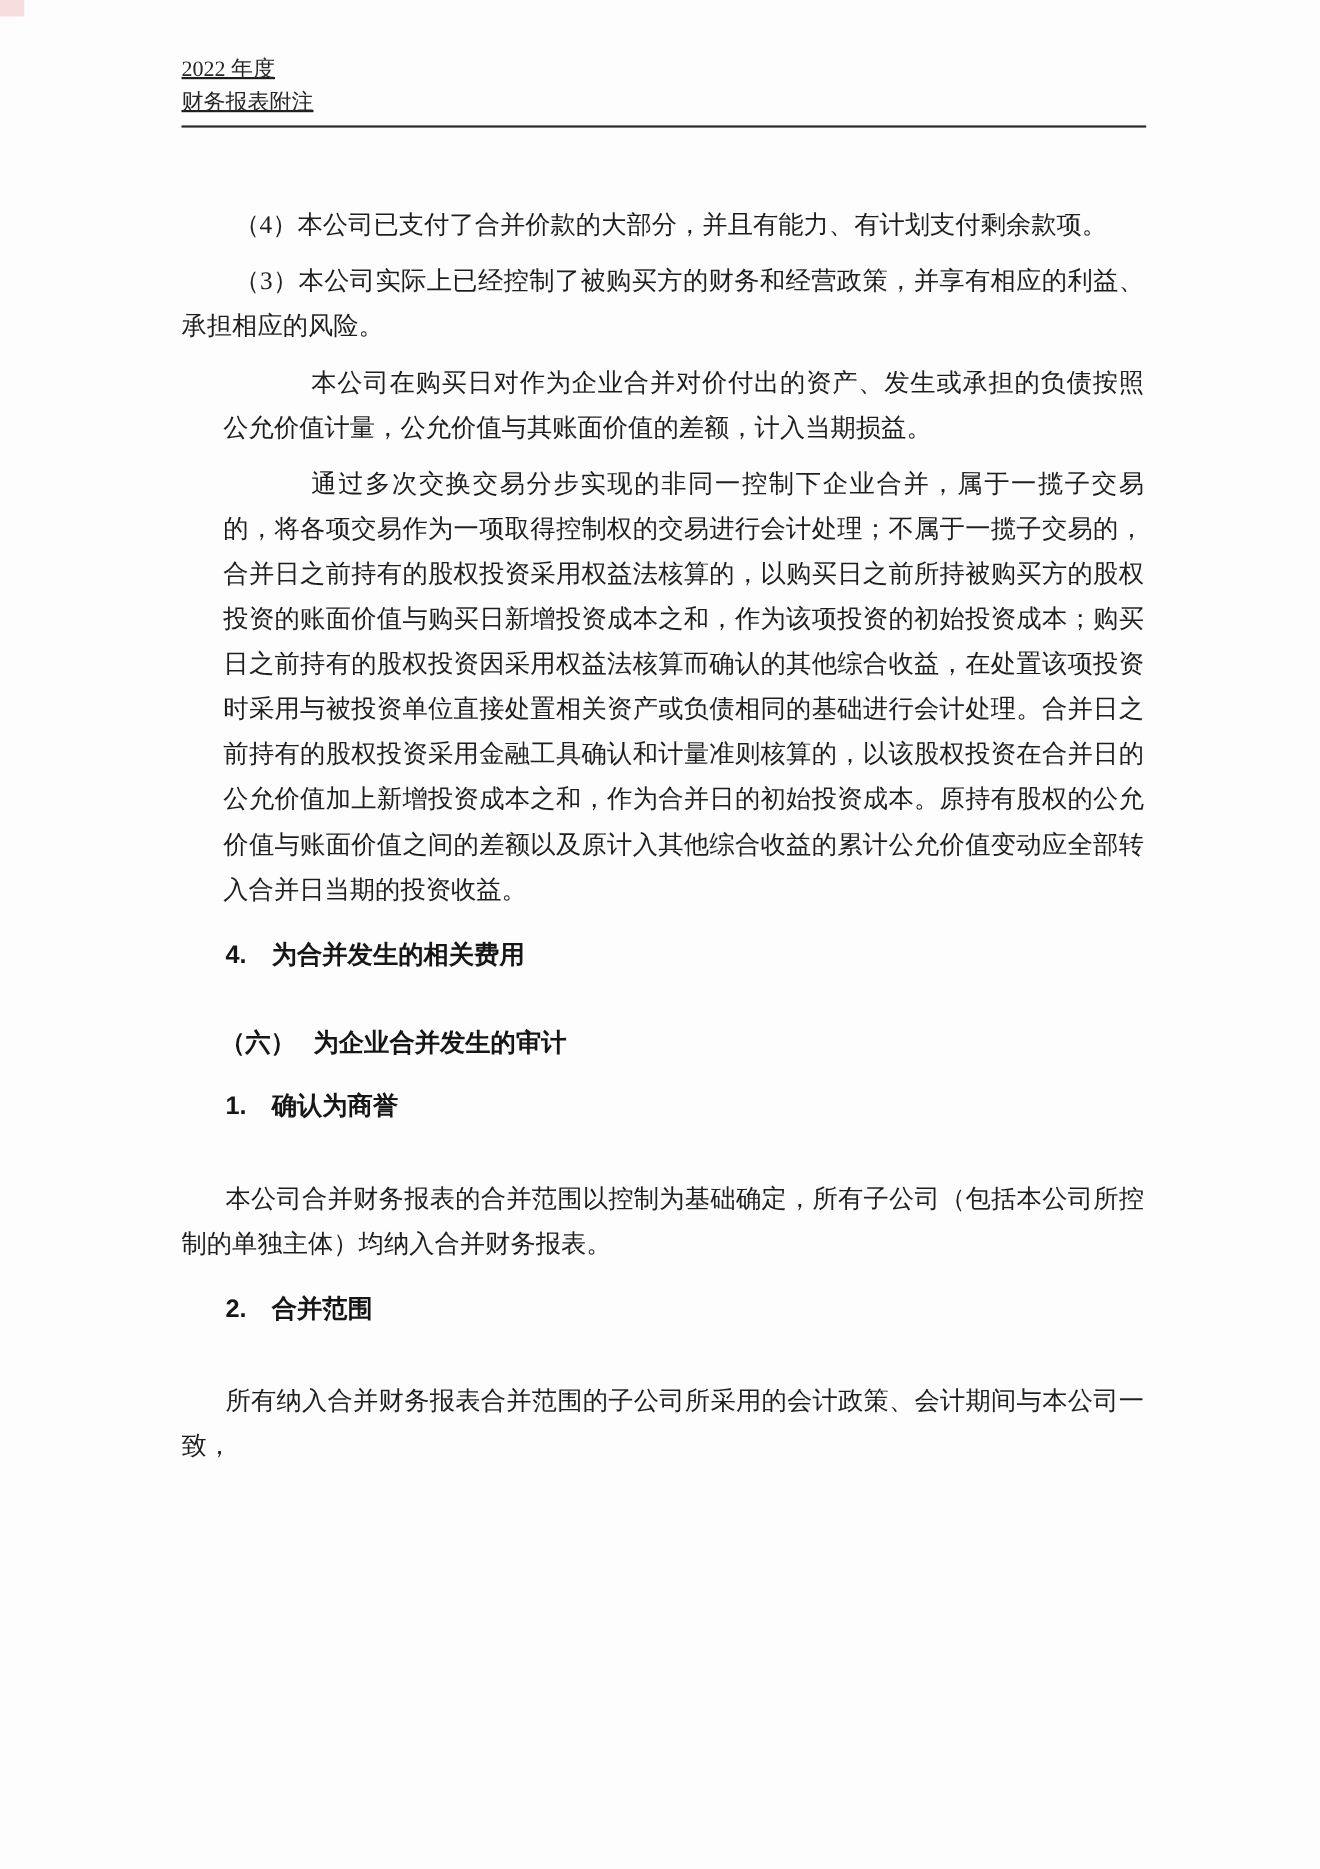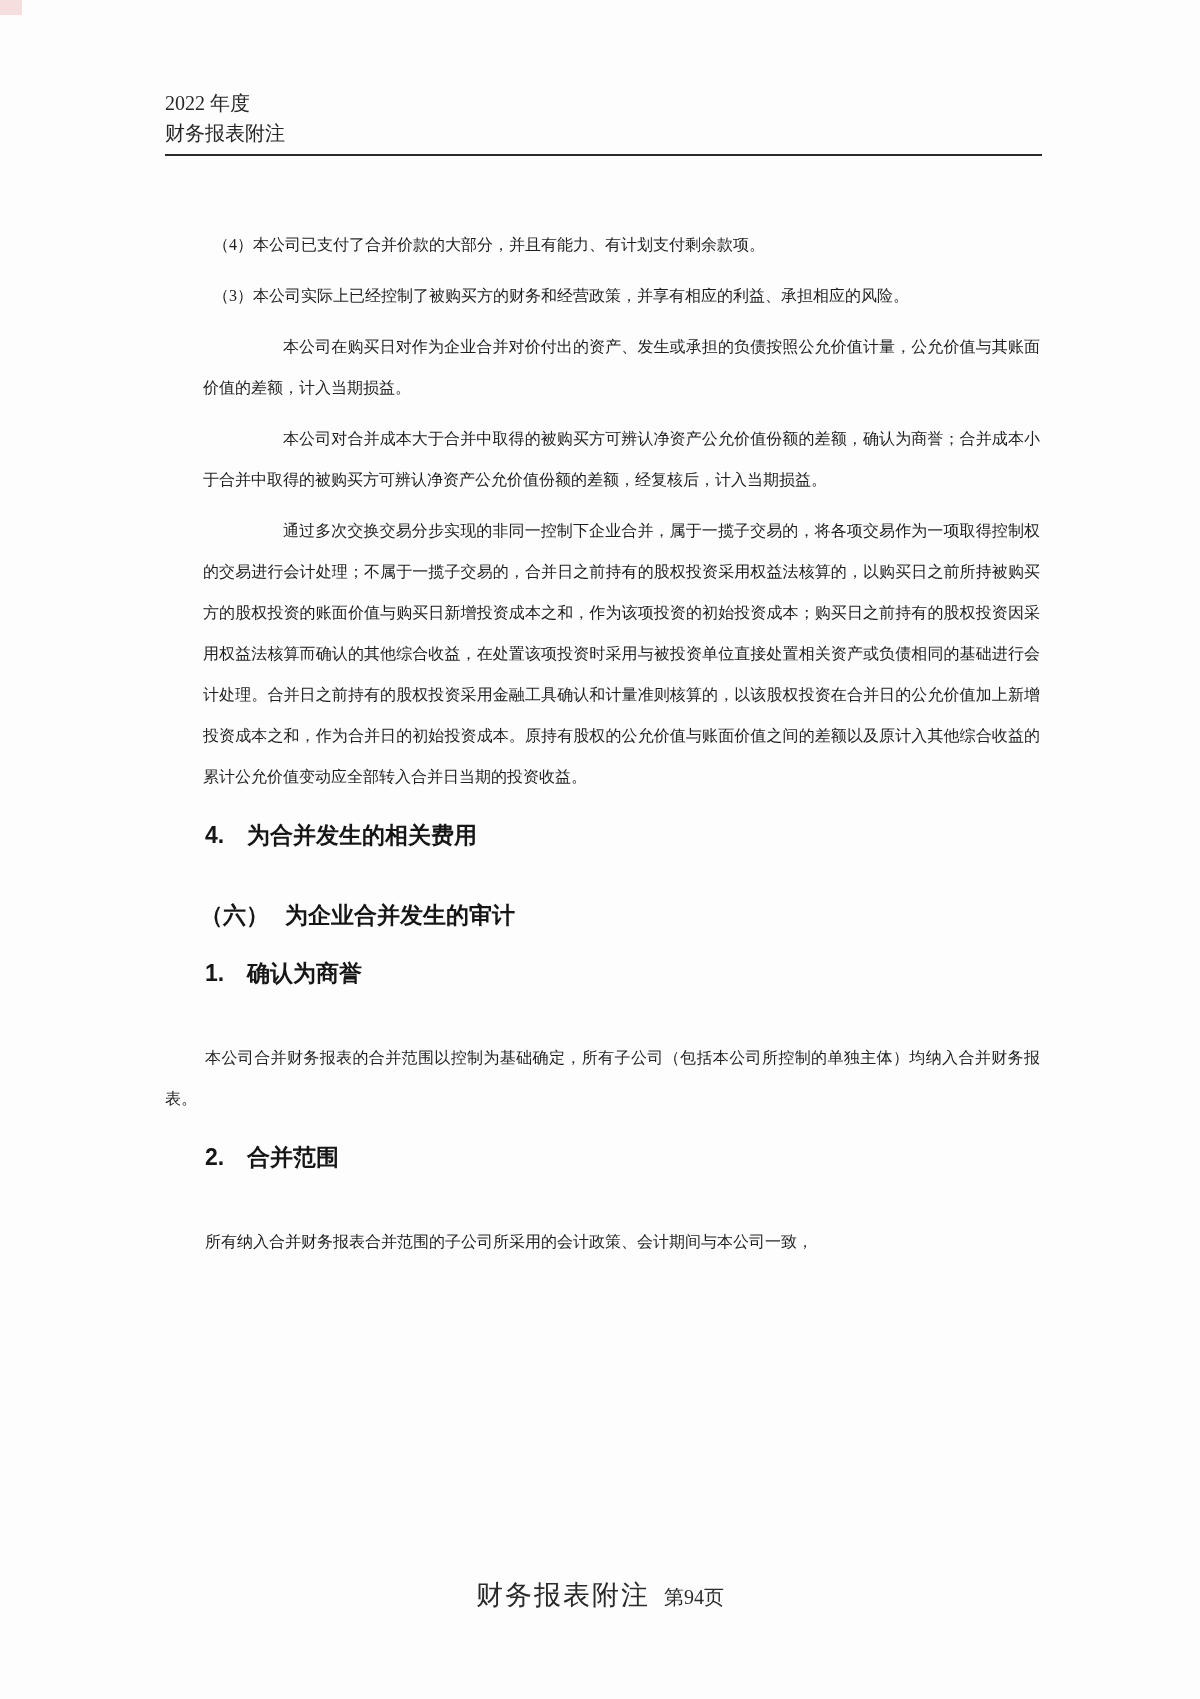--- a/index.html
+++ b/index.html
@@ -19,39 +19,40 @@
   .corner-mark {
     position: absolute;
     top: 0;
     left: 0;
     width: 22px;
     height: 15px;
     background: #f7dede;
   }
   
   .page-header {
-    padding: 88px 158px 0 165px;
+    padding: 48px 158px 0 165px;
+    text-decoration: underline;
   }
   .hdr-line {
     font-size: 20px;
     line-height: 30px;
     color: #262626;
   }
   .hdr-rule {
     margin-top: 6px;
     border: 0;
     border-top: 2px solid #2a2a2a;
     height: 0;
   }
   
   .page-main {
     padding: 50px 160px 0 165px;
   }
   .para {
-    font-size: 16px;
+    font-size: 23px;
     line-height: 41px;
     margin: 10px 0;
     text-align: justify;
     text-justify: inter-ideograph;
     color: #1e1e1e;
   }
   .para.full { margin-left: 0; text-indent: 48px; }
   .para.full.noindent { text-indent: 0; margin-top: 44px; }
   .para.narrow { margin-left: 38px; text-indent: 80px; }
   .para.wide-ind { text-indent: 40px; }
@@ -102,21 +103,20 @@
   </header>
 
   <main class="page-main">
 
     <p class="para full">（4）本公司已支付了合并价款的大部分，并且有能力、有计划支付剩余款项。</p>
 
     <p class="para full">（3）本公司实际上已经控制了被购买方的财务和经营政策，并享有相应的利益、承担相应的风险。</p>
 
     <p class="para narrow">本公司在购买日对作为企业合并对价付出的资产、发生或承担的负债按照公允价值计量，公允价值与其账面价值的差额，计入当期损益。</p>
 
-    <p class="para narrow">本公司对合并成本大于合并中取得的被购买方可辨认净资产公允价值份额的差额，确认为商誉；合并成本小于合并中取得的被购买方可辨认净资产公允价值份额的差额，经复核后，计入当期损益。</p>
 
     <p class="para narrow">通过多次交换交易分步实现的非同一控制下企业合并，属于一揽子交易的，将各项交易作为一项取得控制权的交易进行会计处理；不属于一揽子交易的，合并日之前持有的股权投资采用权益法核算的，以购买日之前所持被购买方的股权投资的账面价值与购买日新增投资成本之和，作为该项投资的初始投资成本；购买日之前持有的股权投资因采用权益法核算而确认的其他综合收益，在处置该项投资时采用与被投资单位直接处置相关资产或负债相同的基础进行会计处理。合并日之前持有的股权投资采用金融工具确认和计量准则核算的，以该股权投资在合并日的公允价值加上新增投资成本之和，作为合并日的初始投资成本。原持有股权的公允价值与账面价值之间的差额以及原计入其他综合收益的累计公允价值变动应全部转入合并日当期的投资收益。</p>
 
     <div class="heading num-narrow">
       <span class="h-num">4.</span>
       <span class="h-title">为合并发生的相关费用</span>
     </div>
 
 
     <div class="heading section num-wide">
@@ -134,17 +134,14 @@
     <div class="heading num-narrow">
       <span class="h-num">2.</span>
       <span class="h-title">合并范围</span>
     </div>
 
 
     <p class="para full wide-ind noindent" style="text-indent:40px">所有纳入合并财务报表合并范围的子公司所采用的会计政策、会计期间与本公司一致，</p>
 
   </main>
 
-  <footer class="page-footer">
-    <span class="footer-title">财务报表附注</span><span class="footer-page">第94页</span>
-  </footer>
 
 </div>
 
 </body></html>

